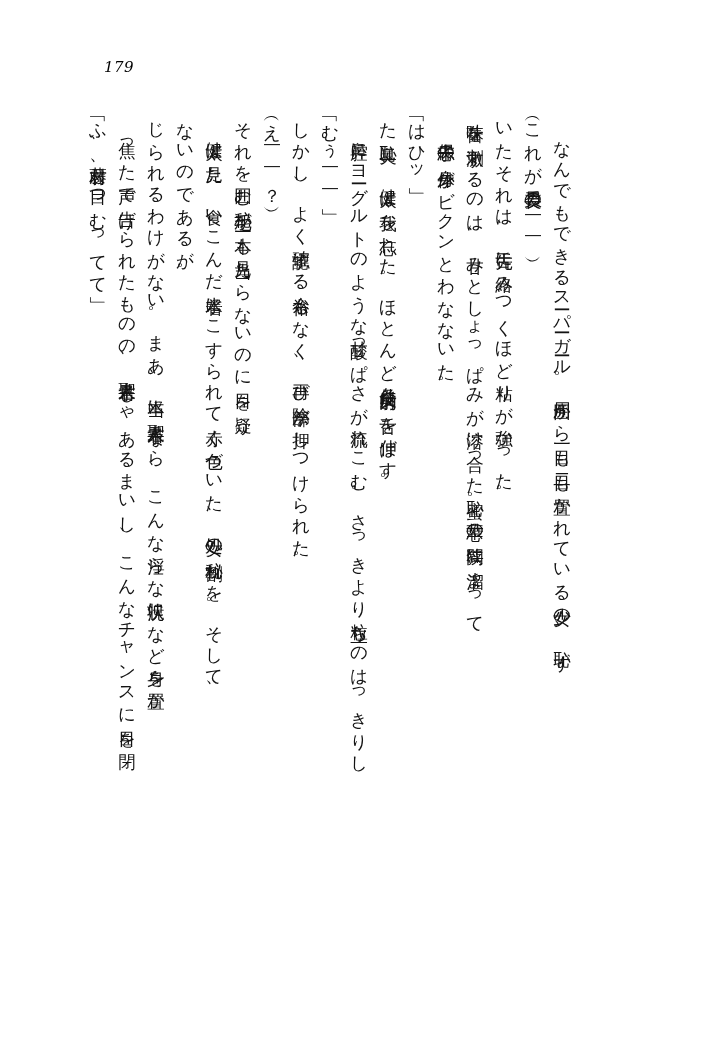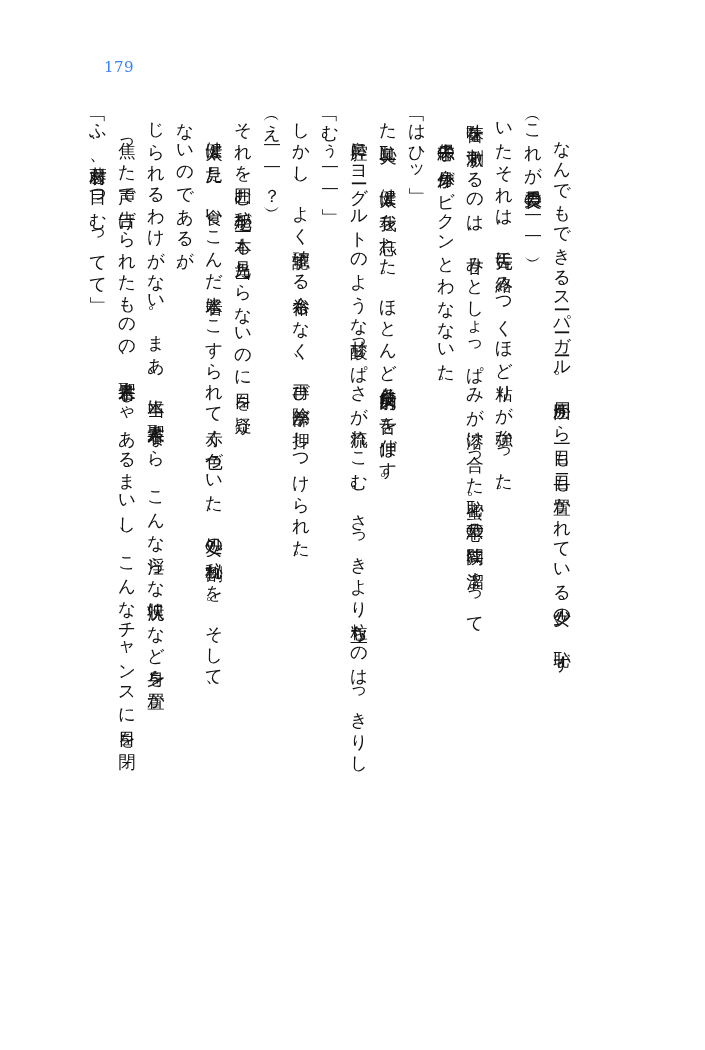--- a/index.html
+++ b/index.html
@@ -15,22 +15,23 @@
     overflow: hidden;
     font-family: "DejaVu Serif", "Liberation Serif", serif;
     color: #111111;
   }
   .page-number {
     position: absolute;
     top: 58px;
     left: 104px;
     font-size: 15px;
     font-family: "DejaVu Serif", "Liberation Serif", serif;
-    color: #3b82f6;
+    color: #000000;
     letter-spacing: 0.5px;
+    font-style: italic;
   }
   
   .text-block {
     position: absolute;
     top: 110px;
     right: 88px;
     height: 880px;
     width: 540px;
     display: flex;
     flex-direction: row;

